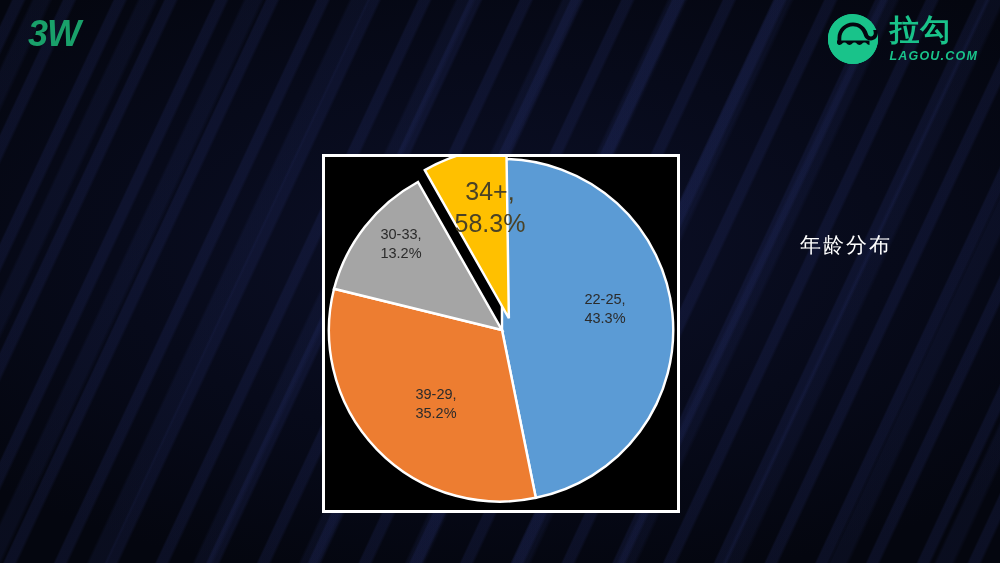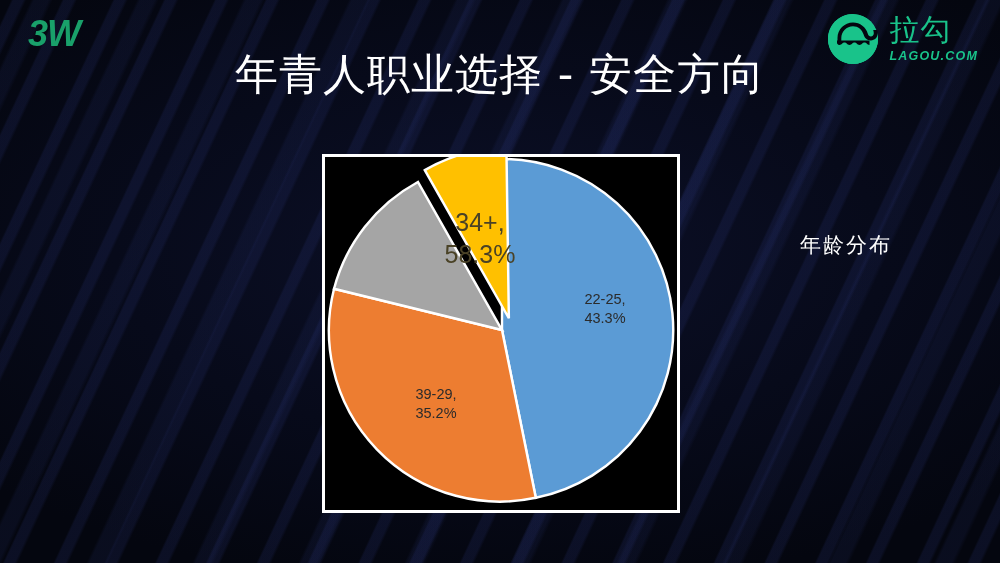--- a/index.html
+++ b/index.html
@@ -53,21 +53,21 @@
     top: 12px;
     display: flex;
     align-items: center;
     gap: 9px;
   }
   .lagou-mark { width: 54px; height: 54px; display:block; }
   .lagou-text { display:flex; flex-direction:column; align-items:flex-start; line-height:1; }
   .lagou-cn {
     color: #19c38a;
     font-size: 30px;
-    font-weight: normal;
+    font-weight: bold;
     letter-spacing: 1px;
     font-family: "DejaVu Sans", "Liberation Sans", sans-serif;
   }
   .lagou-en {
     color: #19c38a;
     font-size: 12.5px;
     letter-spacing: 1.2px;
     font-weight: bold;
     margin-top: 5px;
     font-family: "Liberation Sans", sans-serif;
@@ -195,21 +195,20 @@
                    C12.5 33.0 11.6 32.2 11.0 31.2 Z" fill="#04060f"></path>
         </g>
       </svg>
     </span>
     <span class="lagou-text">
       <span class="lagou-cn">拉勾</span>
       <span class="lagou-en">LAGOU.COM</span>
     </span>
   </div>
 
-  <div class="title">年青人职业选择 - 安全方向</div>
 
   <div class="chart-frame">
     <div class="chart-inner">
       <svg class="pie-svg" viewBox="0 0 358 359">
 
         <path d="M 180 176 L 180 2 A 174 174 0 0 1 214.4 346.6 Z" fill="#5B9BD5" stroke="#ffffff" stroke-width="2.5"></path>
 
         <path d="M 180 176 L 214.4 346.6 A 174 174 0 0 1 9.2 134.0 Z" fill="#ED7D31" stroke="#ffffff" stroke-width="2.5"></path>
 
         <path d="M 180 176 L 9.2 134.0 A 174 174 0 0 1 94.5 25.4 Z" fill="#A5A5A5" stroke="#ffffff" stroke-width="2.5"></path>
@@ -220,21 +219,25 @@
       </svg>
 
       <div class="slice-label small" style="left:232px; top:133px; width:96px;">
         <span>22-25,</span><br>
         <span>43.3%</span>
       </div>
       <div class="slice-label small" style="left:63px; top:228px; width:96px;">
         <span>39-29,</span><br>
         <span>35.2%</span>
       </div>
-      <div class="slice-label big" style="left:102px; top:18px; width:106px;margin-top:31px;">
+      <div class="slice-label small" style="left:28px; top:68px; width:96px;">
+        <span>30-33,</span><br>
+        <span>13.2%</span>
+      </div>
+      <div class="slice-label big" style="left:112px; top:18px; width:106px;">
         <span>34+,</span><br>
         <span>58.3%</span>
       </div>
     </div>
   </div>
 
   <div class="caption">年龄分布</div>
 
 </div>
 

